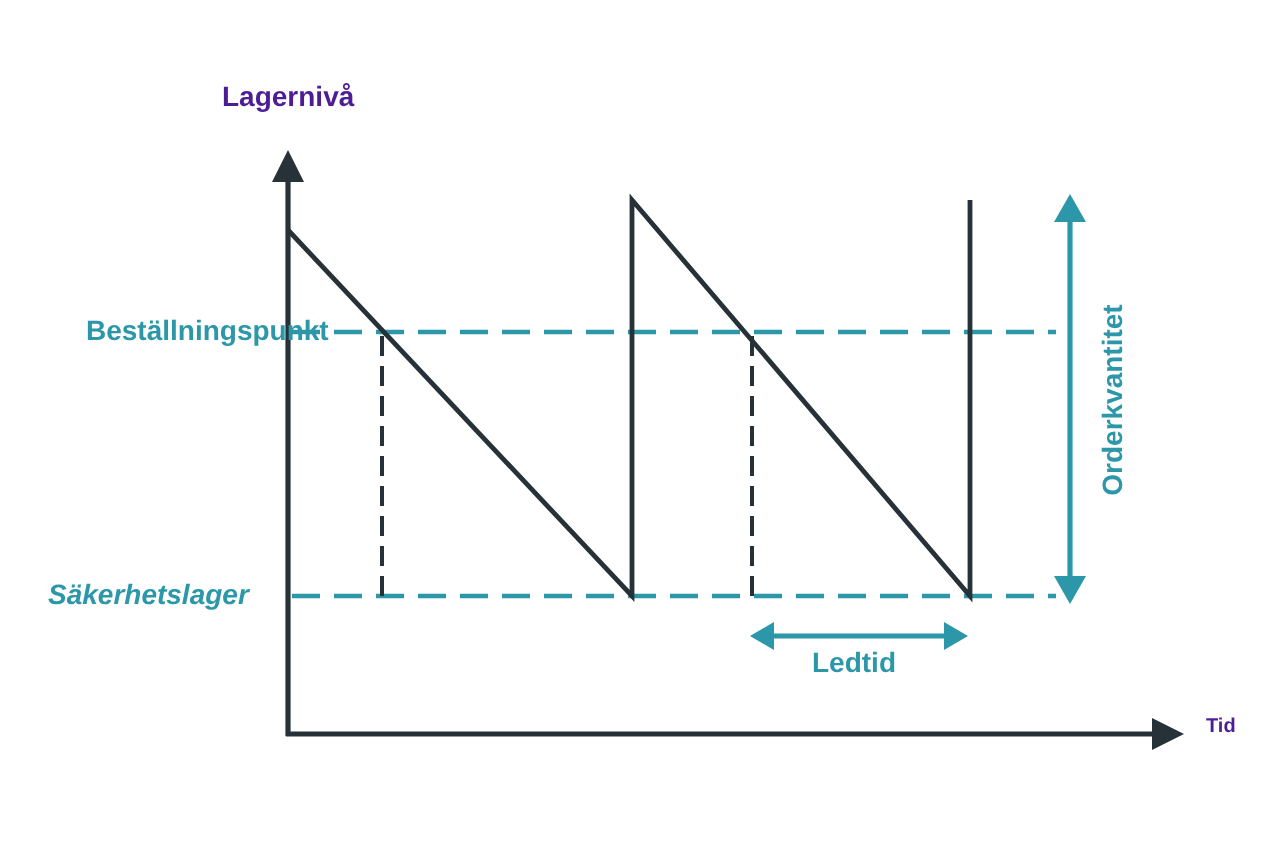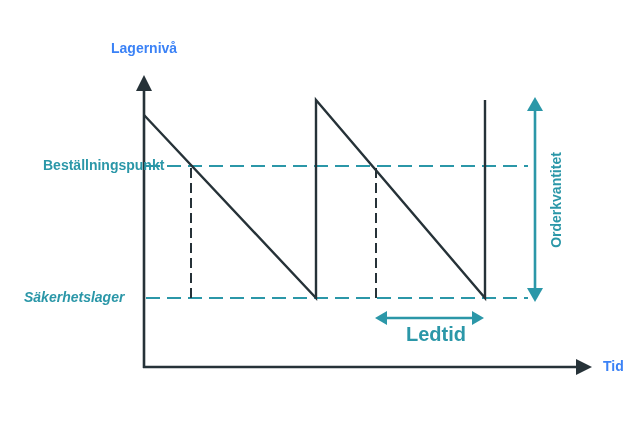--- a/index.html
+++ b/index.html
@@ -1,19 +1,19 @@
 <!DOCTYPE html>
 <html><head>
 <meta charset="utf-8">
 <style>
   html, body { margin: 0; padding: 0; background: #ffffff; }
   body { width: 640px; height: 424px; overflow: hidden; position: relative; font-family: "Liberation Sans", sans-serif; }
   #diagram { position: absolute; left: 0; top: 0; }
   .lbl { position: absolute; font-weight: bold; white-space: nowrap; }
-  .dark { color: #3b82f6; }
+  .dark { color: #4c1d95; }
   .teal { color: #2b97a8; }
 </style>
 </head>
 <body>
 
 <svg id="diagram" width="640" height="424" viewBox="0 0 640 424">
 
   <line x1="146" y1="166" x2="528" y2="166" stroke="#2b97a8" stroke-width="2.2" stroke-dasharray="14,7"></line>
 
   <line x1="146" y1="298" x2="528" y2="298" stroke="#2b97a8" stroke-width="2.2" stroke-dasharray="14,7"></line>
@@ -32,17 +32,17 @@
   <line x1="535" y1="108" x2="535" y2="290" stroke="#2b97a8" stroke-width="2.6"></line>
   <polygon points="535,97 527,111 543,111" fill="#2b97a8"></polygon>
   <polygon points="535,302 527,288 543,288" fill="#2b97a8"></polygon>
 
   <line x1="384" y1="318" x2="475" y2="318" stroke="#2b97a8" stroke-width="2.6"></line>
   <polygon points="375,318 387,311 387,325" fill="#2b97a8"></polygon>
   <polygon points="484,318 472,311 472,325" fill="#2b97a8"></polygon>
 </svg>
 
 <div class="lbl dark" style="left:111px; top:40px; font-size:14px;">Lagernivå</div>
-<div class="lbl dark" style="left:603px; top:358px; font-size:14px;">Tid</div>
+<div class="lbl dark" style="left:603px; top:358px; font-size:10px;">Tid</div>
 <div class="lbl teal" style="left:7px; top:157px; font-size:14px;padding-left:36px;">Beställningspunkt</div>
 <div class="lbl teal" style="left:24px; top:289px; font-size:14px;font-style:italic;">Säkerhetslager</div>
-<div class="lbl teal" style="left:406px; top:323px; font-size:20px;">Ledtid</div>
+<div class="lbl teal" style="left:406px; top:323px; font-size:14px;">Ledtid</div>
 <div class="lbl teal" style="left:556px; top:200px; font-size:14px; transform: translate(-50%,-50%) rotate(-90deg); transform-origin: center;">Orderkvantitet</div>
 
 </body></html>

